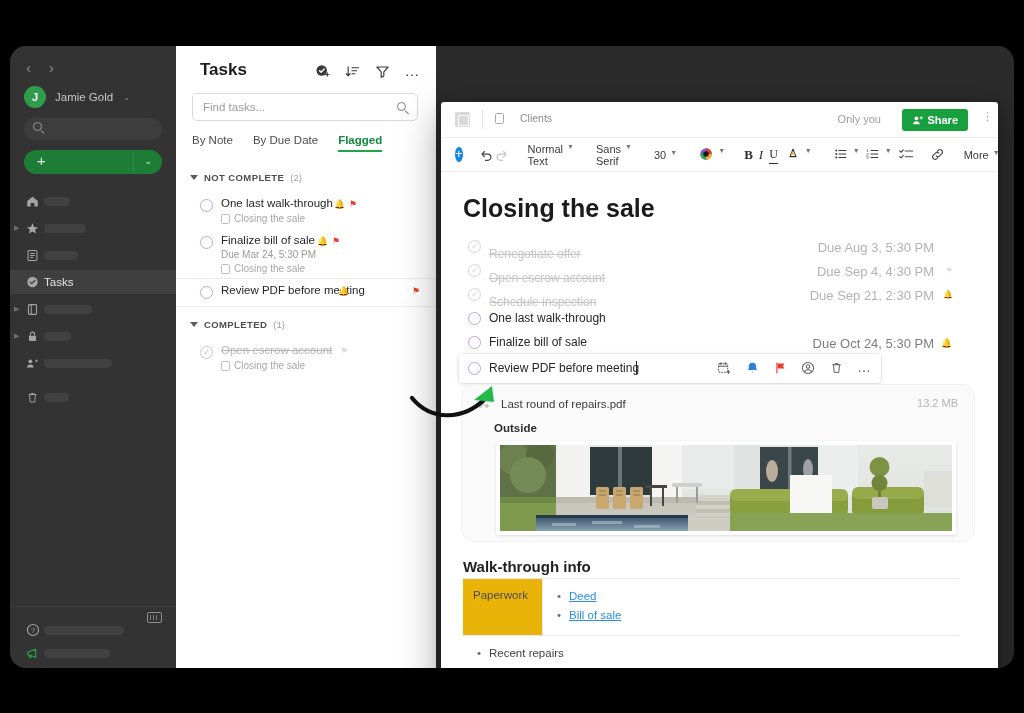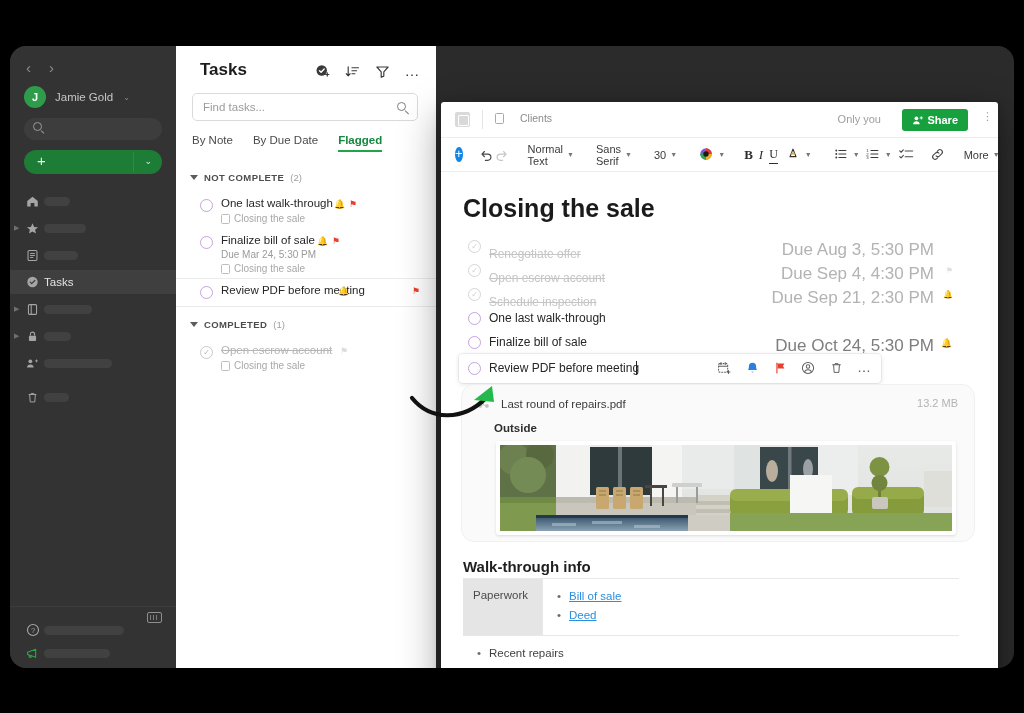--- a/index.html
+++ b/index.html
@@ -169,38 +169,38 @@
   #ed-kebab { position:absolute; right: 12px; top: 11px; color:#9a9a9a; font-size:11px; letter-spacing:0; line-height:6px; width:4px; text-align:center;}
 
   #ed-toolbar {
     position: absolute; left: 0; top: 36px; width: 100%; height: 34px;
     display: flex; align-items: center; border-bottom: 1px solid #ededed;
     padding-left: 8px; gap: 0px;
   }
   .tb-plus { width: 15px; height: 15px; border-radius: 50%; background: #1186e5; color:#fff; font-size: 13px; line-height: 14px; text-align:center; margin-left: 6px; }
   .tb-sep { width: 1px; height: 17px; background: #e6e6e6; margin: 0 8px; }
   .tb-ic { width: 18px; height: 18px; display:flex; align-items:center; justify-content:center; color: #4a4a4a; }
-  .tb-menu { display:flex; align-items:center; gap:4px; font-size: 11px; color: #3b3b3b; padding: 0 3px; }
+  .tb-menu { display:flex; gap:4px; font-size: 11px; color: #3b3b3b; padding: 0 3px; }
   .tb-caret { font-size: 7px; color: #777; }
   .tb-b { font-weight: bold; font-size: 13px; color:#2e2e2e; font-family:"Liberation Serif", serif; }
   .tb-i { font-style: italic; font-size: 13px; color:#2e2e2e; font-family:"Liberation Serif", serif; }
   .tb-u { font-size: 12px; color:#2e2e2e; border-bottom: 1.3px solid #2e2e2e; line-height: 12px; font-family:"Liberation Serif", serif;}
 
   #ed-body {
     position: absolute; left: 0; top: 70px; right: 0; bottom: 31px;
     overflow: hidden; background: #fff;
   }
   #note-title { position: absolute; left: 22px; top: 22px; font-size: 25px; font-weight: bold; color: #1b1b1b; }
 
   .nt-row { position: absolute; left: 0; width: 557px; height: 24px; }
   .nt-circle { position: absolute; left: 27px; top: 5px; width: 13px; height: 13px; border: 1.4px solid #c6a2e0; border-radius: 50%; }
   .nt-check { position: absolute; left: 27px; top: 5px; width: 13px; height: 13px; border: 1.3px solid #d6d6d6; border-radius: 50%; color:#cfcfcf; font-size:8px; display:flex; align-items:center; justify-content:center; }
   .nt-name { position: absolute; left: 48px; top: 4px; font-size: 12px; color: #262626; }
   .nt-name.done { color: #c5c5c5; text-decoration: line-through; margin-top: 8px; }
-  .nt-due { position: absolute; top: 5px; font-size: 17px; color: #b3b3b3; text-align: right; }
+  .nt-due { position: absolute; top: 5px; font-size: 13px; color: #b3b3b3; text-align: right; }
   .nt-due.dk { color: #7e7e7e; }
 
   #active-task-row {
     position: absolute; left: 18px; width: 422px; height: 29px;
     background: #ffffff; border-radius: 4px;
     box-shadow: 0 1px 5px rgba(0,0,0,0.13), 0 0 0 1px rgba(0,0,0,0.045);
   }
   #active-task-row .nt-circle { left: 9px; top: 8px; }
   #active-task-row .nt-name { left: 30px; top: 7px; font-size: 12px; }
   #atr-caret { position:absolute; top: 7px; width: 1px; height: 14px; background: #222; }
@@ -218,21 +218,21 @@
   #attach-name { font-size: 11.5px; color: #3a3a3a; }
   #attach-size { position: absolute; right: 16px; top: 12px; font-size: 11px; color: #b3b3b3; }
   #attach-sub { position: absolute; left: 32px; top: 37px; font-size: 11.5px; font-weight: bold; color: #2d2d2d; }
   #photo-frame { position: absolute; left: 34px; top: 56px; width: 460px; height: 94px; background:#fff; padding: 4px; border-radius: 3px; box-shadow: 0 1px 3px rgba(0,0,0,0.13); }
   #photo { position:relative; width: 100%; height: 100%; overflow: hidden; background: #cfd6cf; }
 
   
   #wt-title { position: absolute; left: 22px; font-size: 15px; font-weight: bold; color: #1f1f1f; }
   #wt-table { position: absolute; left: 22px; width: 496px; border-top: 1px solid #e8e8e8; }
   .wt-row { display: flex; border-bottom: 1px solid #e8e8e8; }
-  .wt-c1 { width: 80px; background: #e5e5e5; border-right: 1px solid #e8e8e8; padding: 9px 10px; font-size: 11.5px; color: #4b4b4b; line-height: 1.35; }
+  .wt-c1 { width: 80px; background: #eab308; border-right: 1px solid #e8e8e8; padding: 9px 10px; font-size: 11.5px; color: #4b4b4b; line-height: 1.35; }
   .wt-c2 { flex: 1; padding: 9px 14px; }
   .wt-c2 ul { list-style: none; }
   .wt-c2 li { font-size: 11.5px; color: #3f3f3f; padding: 2px 0 5px 12px; position: relative; }
   .wt-c2 li::before { content:'•'; position:absolute; left:0; color:#6a6a6a; }
   .wt-c2 a { color: #2a8fe0; text-decoration: underline; }
 
   
   #arrow-annotation { position: absolute; left: 398px; top: 330px; width: 112px; height: 60px; pointer-events:none; }
 </style>
 </head>
@@ -743,22 +743,22 @@
           </div>
         </div>
       </div>
 
       <div id="wt-title" style="top:386px">Walk-through info</div>
       <div id="wt-table" style="top:406px">
         <div class="wt-row">
           <div class="wt-c1">Paperwork</div>
           <div class="wt-c2">
             <ul>
+              <li><a href="#">Deed</a></li>
               <li><a href="#">Bill of sale</a></li>
-              <li><a href="#">Deed</a></li>
             </ul>
           </div>
         </div>
         <div class="wt-row">
           <div class="wt-c2">
             <ul>
               <li>Recent repairs</li>
               <li>Doors and windows</li>
             </ul>
           </div>

